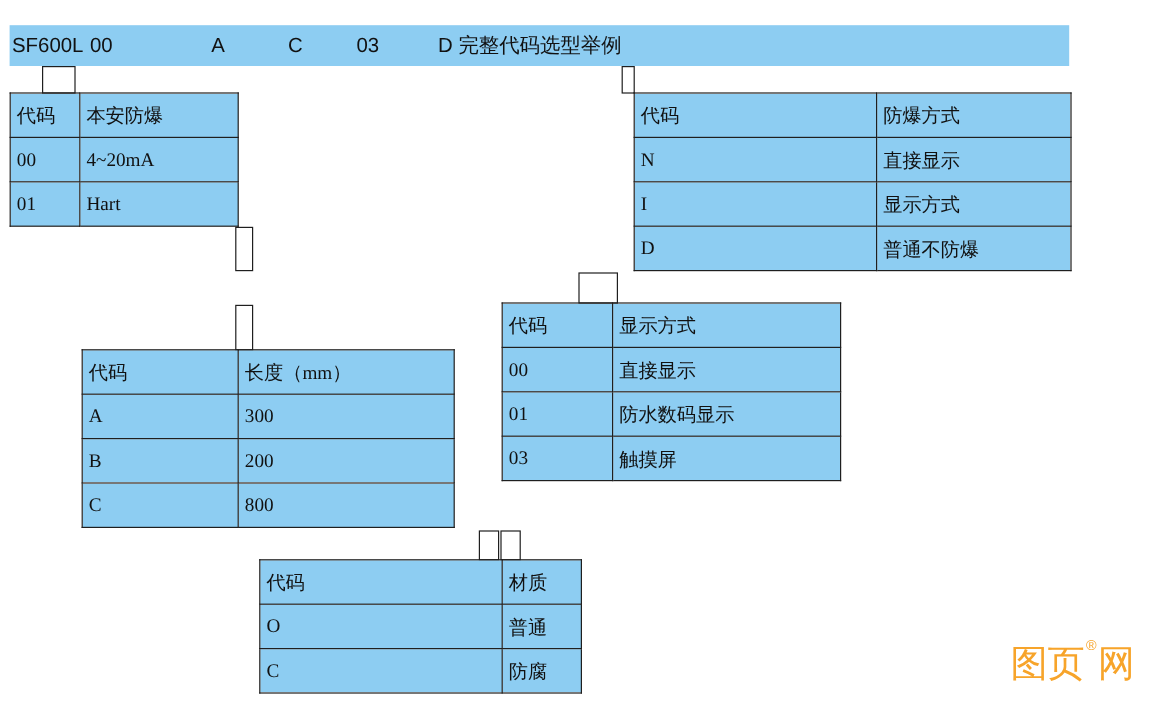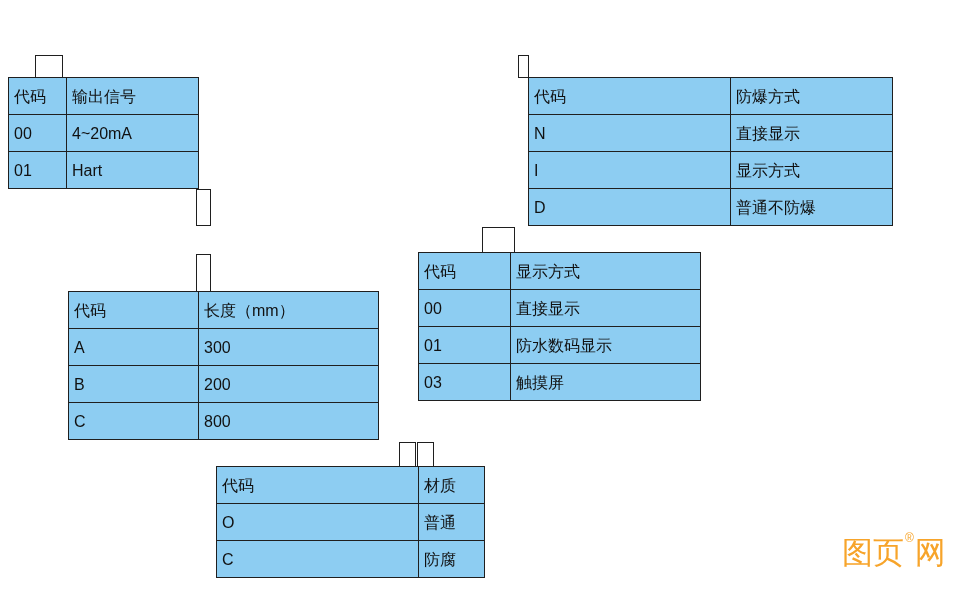--- a/index.html
+++ b/index.html
@@ -33,20 +33,21 @@
     top:0; height:34px;
     line-height:34px;
     font-size:17px;
     white-space:nowrap;
   }
   
   table.tbl{
     position:absolute;
     border-collapse:collapse;
     table-layout:fixed;
+    font-family:Liberation Serif, serif;
   }
   .tbl td{
     background:var(--blue);
     border:1px solid var(--line);
     height:37px;
     padding:2px 3px 0 5px;
     font-size:16px;
     vertical-align:middle;
     white-space:nowrap;
     overflow:hidden;
@@ -74,38 +75,47 @@
     position:relative;
     top:-2px;
     margin:0 1px;
   }
 </style>
 </head>
 <body>
 
 <div id="canvas">
 
+  <div class="titlebar">
+    <span style="left:2px">SF600L</span>
+    <span style="left:67px">00</span>
+    <span style="left:168px">A</span>
+    <span style="left:232px">C</span>
+    <span style="left:289px">03</span>
+    <span style="left:357px">D</span>
+    <span style="left:374px">完整代码选型举例</span>
+  </div>
 
   <div class="connector" style="left:35px;top:55px;width:28px;height:23px"></div>
   <div class="connector" style="left:518px;top:55px;width:11px;height:23px"></div>
   <div class="connector" style="left:196px;top:189px;width:15px;height:37px"></div>
   <div class="connector" style="left:196px;top:254px;width:15px;height:38px"></div>
   <div class="connector" style="left:482px;top:227px;width:33px;height:26px"></div>
   <div class="connector" style="left:399px;top:442px;width:17px;height:25px"></div>
   <div class="connector" style="left:417px;top:442px;width:17px;height:25px"></div>
 
   <table class="tbl" style="left:8px;top:77px">
     <colgroup>
         <col style="width:58px">
         <col style="width:132px">
       </colgroup>
     <tbody>
         <tr>
       <td>代码</td>
-      <td>输出信号</td>
+      <td>本安防爆</td>
     </tr>
     <tr>
       <td>00</td>
       <td>4~20mA</td>
     </tr>
     <tr>
       <td>01</td>
       <td>Hart</td>
     </tr>
   </tbody>

